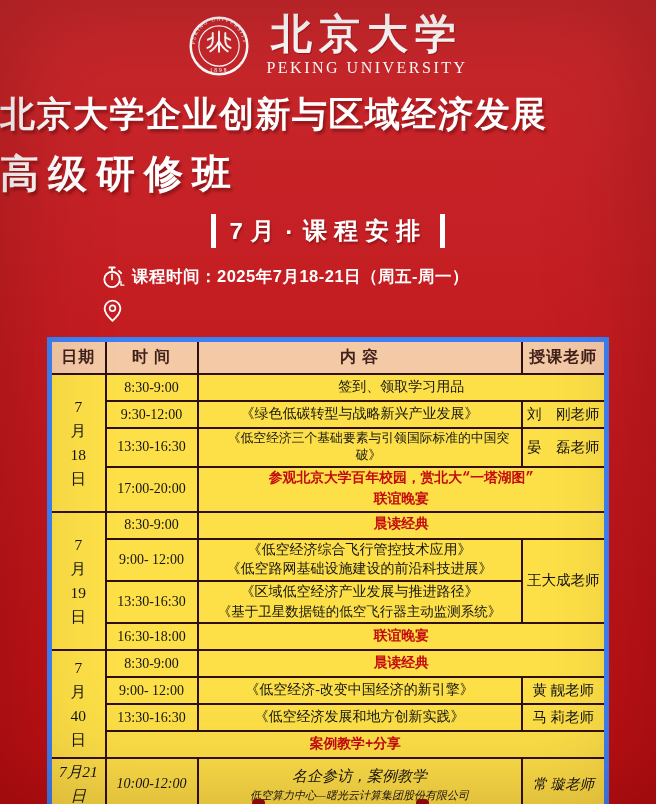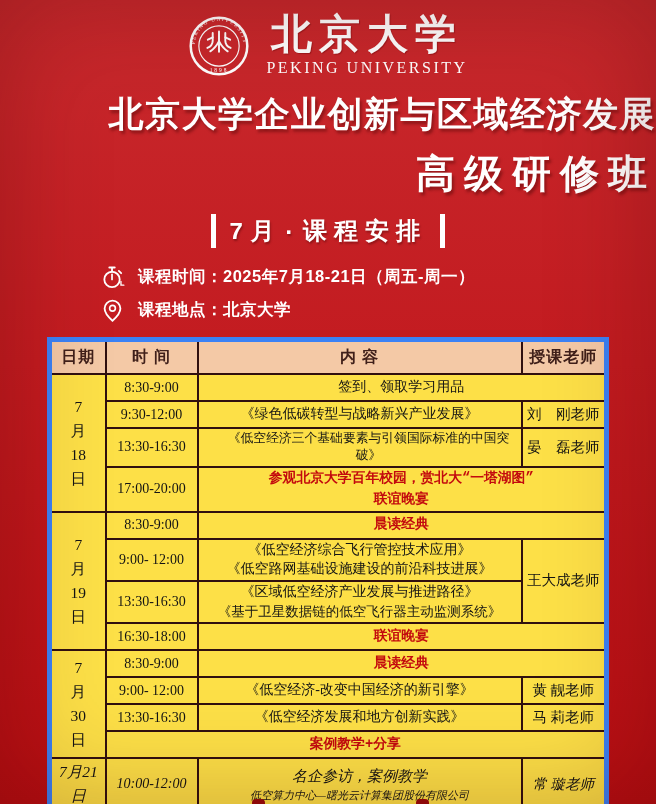--- a/index.html
+++ b/index.html
@@ -11,32 +11,32 @@
   .vignette{position:absolute;inset:0;pointer-events:none;
     box-shadow:inset 0 0 110px rgba(60,0,0,.28);}
   
   .logo-row{display:flex;justify-content:center;align-items:center;gap:16px;padding-top:14px;}
   .seal{width:62px;height:62px;display:block;}
   .logo-text{text-align:center;color:#fff;}
   .logo-cn{font-family:"Liberation Serif","DejaVu Serif",serif;font-size:41px;font-weight:bold;
     letter-spacing:7px;line-height:1;text-shadow:1px 1px 1px rgba(90,0,0,.35);}
   .logo-en{font-family:"Liberation Serif","DejaVu Serif",serif;font-size:16px;letter-spacing:2.5px;margin-top:4px;}
   
-  .main-title{color:#fff;text-align:right;font-weight:bold;
+  .main-title{color:#fff;text-align:left;font-weight:bold;
     text-shadow:2px 3px 3px rgba(70,5,5,.45);}
   .title-line1{font-size:35px;letter-spacing:1.5px;margin-top:14px;}
   .title-line2{font-size:39px;letter-spacing:9px;margin-top:9px;}
   .month-banner{display:flex;justify-content:center;align-items:center;gap:13px;
     margin-top:13px;color:#fff;font-family:Liberation Mono, monospace;}
   .month-bar{width:5px;height:34px;background:#fff;}
   .month-text{font-size:24px;font-weight:bold;letter-spacing:7px;
     text-shadow:1px 2px 2px rgba(70,5,5,.4);}
   
   .info-block{margin:17px 0 0 100px;}
-  .info-row{display:flex;align-items:center;gap:13px;height:24px;margin-bottom:9px;color:#fff;}
+  .info-row{display:flex;align-items:center;gap:7px;height:24px;margin-bottom:9px;color:#fff;}
   .info-icon{width:25px;height:25px;flex:0 0 auto;}
   .info-text{font-size:16.5px;font-weight:bold;letter-spacing:.5px;}
   
   table.schedule{border-collapse:collapse;table-layout:fixed;width:557px;
     margin:15px auto 12px;background:#fde047;border:5px solid #3b82f6;}
   .schedule td,.schedule th{border:2px solid #30100f;padding:1px 2px;vertical-align:middle;}
   .schedule th{background:#f4c9a6;color:#40201a;font-family:"Liberation Serif","DejaVu Serif",serif;
     font-weight:bold;font-size:16px;height:29px;letter-spacing:1px;}
   .c-date{width:56px;}.c-time{width:92px;}.c-content{width:324px;}.c-teacher{width:85px;}
   .cell{font-family:"Liberation Serif","DejaVu Serif",serif;font-size:14px;color:#141414;text-align:center;}
@@ -109,23 +109,20 @@
     </svg>
     <div class="info-text">
       <span>课程时间：</span><span>2025年7月18-21日（周五-周一）</span>
     </div>
   </div>
   <div class="info-row">
     <svg class="info-icon" viewBox="0 0 26 26">
       <path class="st" d="M13 2.8 C8.2 2.8 4.8 6.6 4.8 11 C4.8 16.6 13 23.6 13 23.6 C13 23.6 21.2 16.6 21.2 11 C21.2 6.6 17.8 2.8 13 2.8 Z" stroke-width="1.9"></path>
       <circle class="st" cx="13" cy="10.6" r="3" stroke-width="1.7"></circle>
     </svg>
-    <div class="info-text">
-      <span>课程地点：</span><span>北京大学</span>
-    </div>
   </div>
 </div>
 
 <table class="schedule">
   <colgroup>
     <col class="c-date">
       <col class="c-time">
       <col class="c-content">
       <col class="c-teacher">
   </colgroup>
@@ -189,21 +186,21 @@
   </tr>
   <tr class="h1">
     <td class="cell">16:30-18:00</td>
     <td class="cell red-note" colspan="2">联谊晚宴</td>
   </tr>
 
   <tr class="h1">
     <td class="cell date-cell" rowspan="4">
       <span>7</span>
           <span>月</span>
-          <span>30</span>
+          <span>40</span>
           <span>日</span>
     </td>
     <td class="cell">8:30-9:00</td>
     <td class="cell red-note" colspan="2">晨读经典</td>
   </tr>
   <tr class="h1">
     <td class="cell">9:00- 12:00</td>
     <td class="cell content-cell">《低空经济-改变中国经济的新引擎》</td>
     <td class="cell teacher-cell">黄 靓老师</td>
   </tr>

